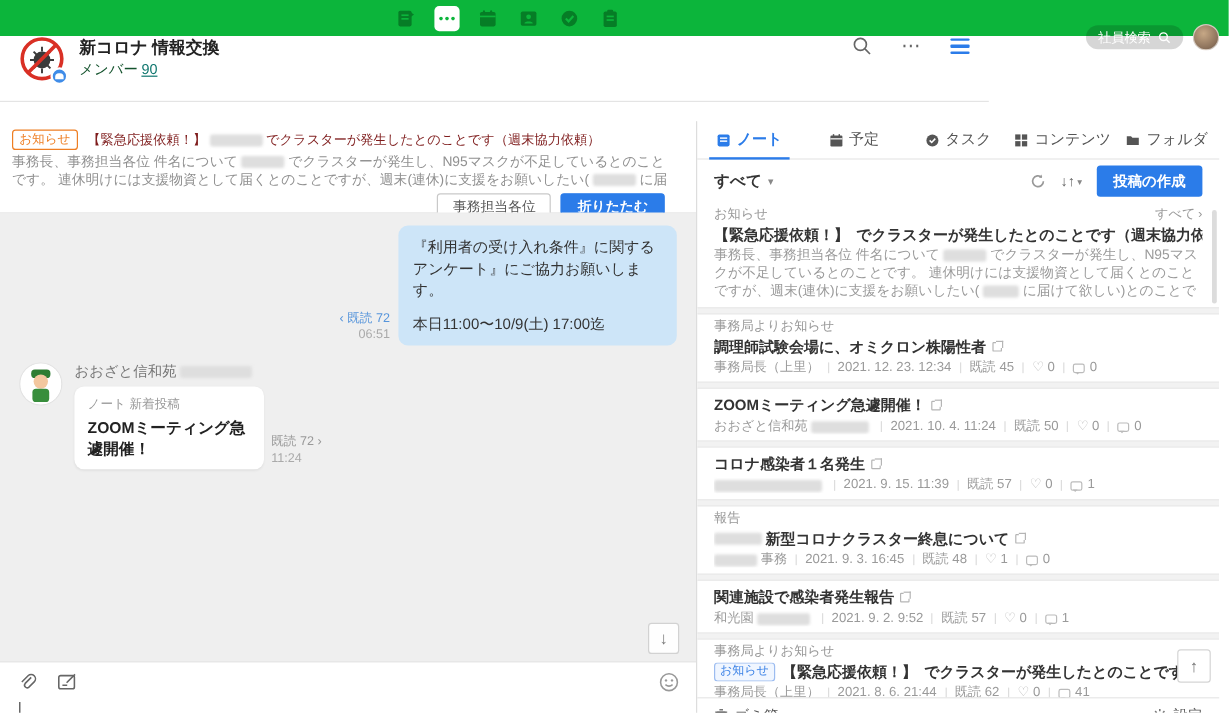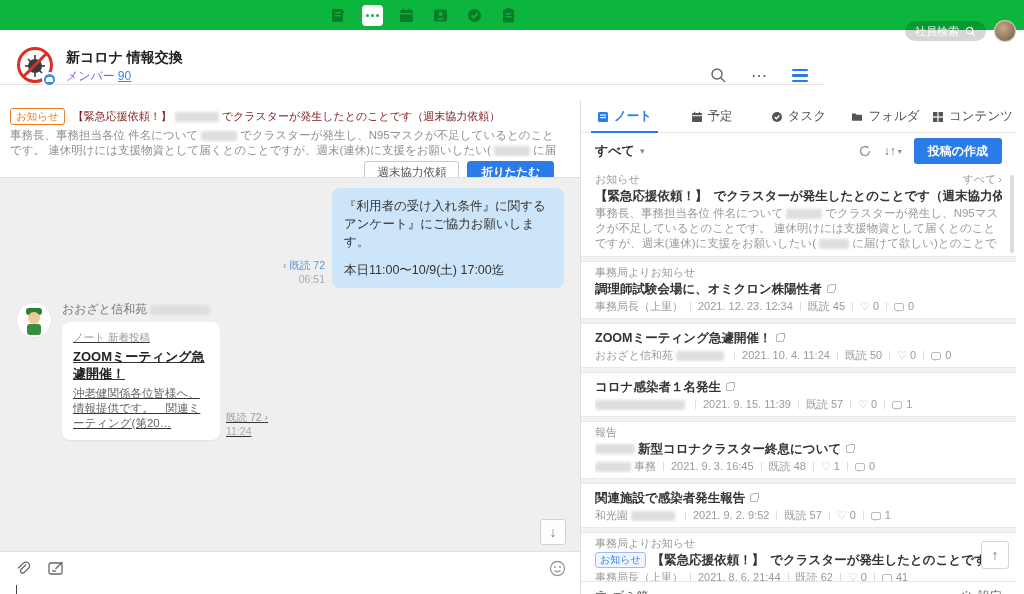--- a/index.html
+++ b/index.html
@@ -13,30 +13,30 @@
   .tb-ic { width:21px; height:21px; display:flex; align-items:center; justify-content:center; border-radius:4px; }
   .tb-ic svg { display:block; }
   .tb-chat-active { background:#fff; }
   .tb-dots { display:flex; gap:2px; }
   .tb-dots i { width:3px; height:3px; border-radius:50%; background:#0CB53B; }
   .tb-right { position:absolute; right:8px; top:16px; height:30px; display:flex; align-items:center; gap:8px; }
   .tb-search { height:20px; padding:0 10px; border-radius:11px; background:rgba(0,0,0,0.16); color:#fff; font-size:11px; display:flex; align-items:center; gap:6px; }
   .tb-avatar { width:22px; height:22px; border-radius:50%; background:radial-gradient(circle at 40% 35%, #c7a886, #8a705a 70%, #5d4c3e); border:1px solid rgba(255,255,255,0.6); }
 
   
-  .chat-header { position:absolute; left:0; top:30px; width:824px; height:55px; background:#fff; border-bottom:1px solid #e4e4e4; display:flex; align-items:flex-end; padding:0 16px; }
+  .chat-header { position:absolute; left:0; top:30px; width:824px; height:55px; background:#fff; border-bottom:1px solid #e4e4e4; display:flex; align-items:flex-start; padding:0 16px; }
   .room-avatar { position:relative; width:38px; height:38px; flex:0 0 auto; }
   .room-avatar svg { display:block; }
   .room-badge { position:absolute; right:-3px; bottom:-3px; width:15px; height:15px; border-radius:50%; background:#3F8CE8; border:2px solid #fff; display:flex; align-items:center; justify-content:center; }
   .room-badge i { width:7px; height:5px; border-radius:3px 3px 0 0; background:#fff; display:block; }
   .room-meta { margin-left:12px; }
   .room-title { font-size:14px; font-weight:bold; color:#222; line-height:18px; }
   .room-sub { font-size:12px; line-height:16px; margin-top:2px; }
-  .room-sub .lbl { color:#8b5cf6; }
-  .room-sub .cnt { color:#3b82f6; margin-left:3px;text-decoration:underline; }
+  .room-sub .lbl { color:#14532d; }
+  .room-sub .cnt { color:#0f766e; margin-left:3px;text-decoration:underline; }
   .hdr-actions { margin-left:auto; display:flex; align-items:center; gap:24px; }
   .hdr-more { color:#666; font-size:16px; letter-spacing:1px; line-height:10px; }
   .hdr-menu { display:flex; flex-direction:column; gap:3px; }
   .hdr-menu i { width:16px; height:2.5px; background:#2B7CE9; border-radius:1px; }
 
   
   .main { position:absolute; left:0; top:101px; width:1016px; height:509px; display:flex; }
   .chat-col { width:588px; height:509px; display:flex; flex-direction:column; position:relative; }
   .panel-col { width:436px; height:509px; border-left:1px solid #ddd; display:flex; flex-direction:column; background:#fff; }
 
@@ -226,21 +226,21 @@
 
       <div class="banner">
         <div class="banner-title-row">
           <span class="badge-orange">お知らせ</span>
           <span class="banner-title"><span>【緊急応援依頼！】</span><span class="blur w44"></span><span>でクラスターが発生したとのことです（週末協力依頼）</span></span>
         </div>
         <div class="banner-body">
           <span>事務長、事務担当各位 件名について</span><span class="blur w36"></span><span>でクラスターが発生し、N95マスクが不足しているとのことです。 連休明けには支援物資として届くとのことですが、週末(連休)に支援をお願いしたい(</span><span class="blur w36"></span><span>に届けて欲しい)とのことです。 なおこの情報は、当法人の</span>
         </div>
         <div class="banner-btns">
-          <div class="btn-dismiss">週末協力依頼</div>
+          <div class="btn-dismiss">事務担当各位</div>
           <div class="btn-collapse">折りたたむ</div>
         </div>
       </div>
 
       <div class="chat-area">
 
         <div class="msg-out" style="margin-top:10px;">
           <div class="meta-col">
             <div class="meta-read"><span>‹</span> <span>既読 72</span></div>
             <div class="meta-time">06:51</div>
@@ -256,25 +256,24 @@
           <div class="sender-avatar">
             <svg width="34" height="34" viewBox="0 0 34 34">
                 <rect width="34" height="34" fill="#fff"></rect>
                 <rect x="9" y="5" width="16" height="7" rx="3" fill="#2e7d32"></rect>
                 <circle cx="17" cy="15" r="6" fill="#f3c79e"></circle>
                 <rect x="10" y="21" width="14" height="11" rx="3" fill="#388e3c"></rect>
               </svg>
           </div>
           <div class="in-body">
             <div class="sender-row"><span>おおざと信和苑</span><span class="blur w60"></span></div>
-            <div style="display:flex;text-decoration:underline;">
+            <div style="display:flex;">
               <div class="note-card">
                 <div class="note-label">ノート 新着投稿</div>
                 <div class="note-title">ZOOMミーティング急遽開催！</div>
-                <div class="note-body">沖老健関係各位皆様へ、情報提供です。　関連ミーティング(第20…</div>
               </div>
               <div class="in-meta">
                 <div><span>既読 72</span> <span>›</span></div>
                 <div class="meta-time">11:24</div>
               </div>
             </div>
           </div>
         </div>
 
 
@@ -328,32 +327,32 @@
         </div>
         <div class="tab">
           <svg width="12" height="12" viewBox="0 0 12 12">
               <circle cx="6" cy="6" r="5" fill="currentColor"></circle>
               <path d="M3.7 6 L5.4 7.7 L8.4 4.5" stroke="#fff" stroke-width="1.3" fill="none"></path>
             </svg>
           <span>タスク</span>
         </div>
         <div class="tab">
           <svg width="12" height="12" viewBox="0 0 12 12">
-              <path d="M1 2.5 h3.5 l1.2 1.3 H11 v6 H1 z" fill="currentColor"></path>
-            </svg>
-          <span>フォルダ</span>
-        </div>
-        <div class="tab">
-          <svg width="12" height="12" viewBox="0 0 12 12">
               <rect x="1" y="1" width="4.4" height="4.4" fill="currentColor"></rect>
               <rect x="6.6" y="1" width="4.4" height="4.4" fill="currentColor"></rect>
               <rect x="1" y="6.6" width="4.4" height="4.4" fill="currentColor"></rect>
               <rect x="6.6" y="6.6" width="4.4" height="4.4" fill="currentColor"></rect>
             </svg>
           <span>コンテンツ</span>
+        </div>
+        <div class="tab">
+          <svg width="12" height="12" viewBox="0 0 12 12">
+              <path d="M1 2.5 h3.5 l1.2 1.3 H11 v6 H1 z" fill="currentColor"></path>
+            </svg>
+          <span>フォルダ</span>
         </div>
       </div>
 
       <div class="toolbar">
         <div class="filter">
           <span>すべて</span>
           <span class="dd">▾</span>
         </div>
         <div class="tool-right">
           <svg width="14" height="14" viewBox="0 0 14 14">

